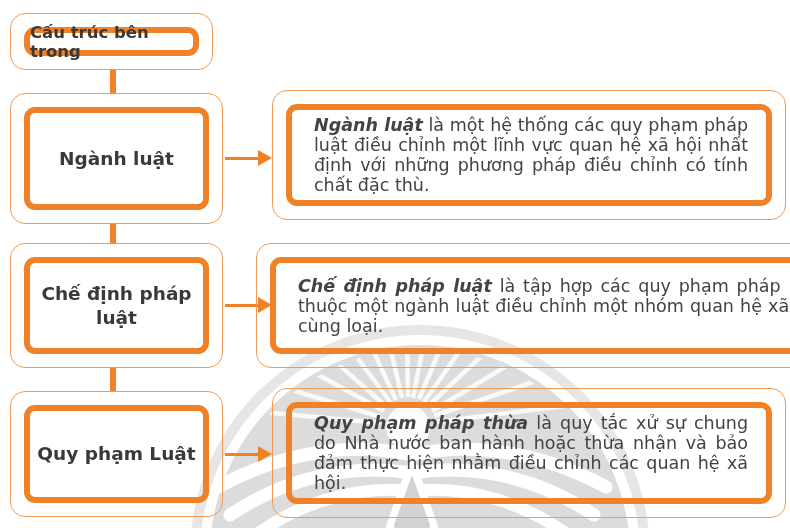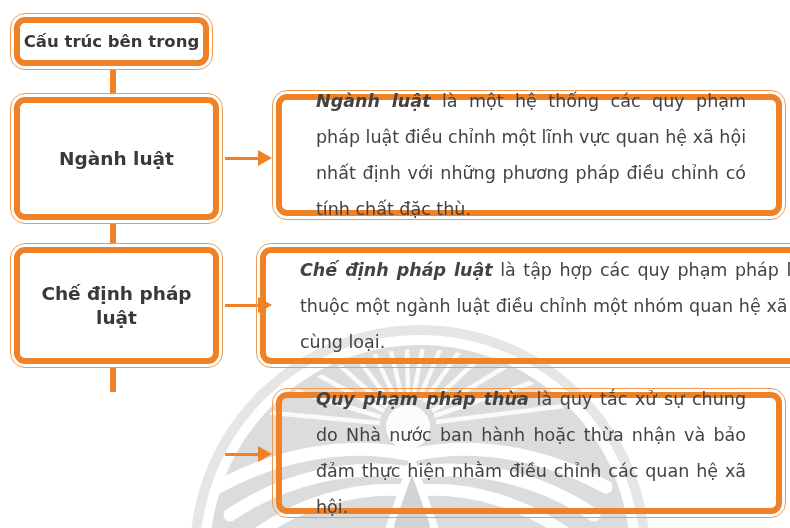--- a/index.html
+++ b/index.html
@@ -15,36 +15,36 @@
   #canvas{
     position:relative;width:790px;height:528px;background:#fff;overflow:hidden;
     font-family:"DejaVu Sans","Liberation Sans",sans-serif;
   }
   
   .watermark{position:absolute;left:190px;top:315px;width:460px;height:300px;z-index:0;}
   
   .box{
     position:absolute;z-index:2;
     border:1.5px solid var(--orange-thin);
-    border-radius:15px;padding:3px;background:transparent;
+    border-radius:15px;padding:13px;background:transparent;
   }
   .box-inner{
     height:100%;width:100%;
     border:6px solid var(--orange);
     border-radius:11px;background:transparent;
     display:flex;align-items:center;justify-content:center;
   }
   .node-label{
     font-weight:bold;color:var(--ink);font-size:18.5px;text-align:center;line-height:1.25;
     padding:0 6px;
   }
   .title-label{font-weight:bold;color:var(--ink);font-size:16.5px;}
   .box-inner.def{justify-content:flex-start;padding:4px 14px 4px 18px;}
   .def p{
-    margin:16px;text-align:justify;font-size:17.5px;line-height:36px;color:var(--body-ink);
+    margin:4px;text-align:justify;font-size:17.5px;line-height:20px;color:var(--body-ink);
   }
   .def .lead{font-weight:bold;font-style:italic;}
   
   .title-box{left:10px;top:13px;width:203px;height:57px;}
   .lbox1{left:10px;top:93px;width:213px;height:131px;}
   .lbox2{left:10px;top:243px;width:213px;height:125px;}
   .lbox3{left:10px;top:391px;width:213px;height:126px;}
   .rbox1{left:272px;top:90px;width:514px;height:130px;}
   .rbox2{left:256px;top:243px;width:604px;height:125px;}
   .rbox3{left:272px;top:388px;width:514px;height:130px;}
@@ -139,19 +139,24 @@
     <div class="box-inner">
       <span class="node-label">Chế định pháp luật</span>
     </div>
   </div>
   <div class="box rbox2">
     <div class="box-inner def">
       <p><span class="lead">Chế định pháp luật</span><span> là tập hợp các quy phạm pháp luật thuộc một ngành luật điều chỉnh một nhóm quan hệ xã hội cùng loại.</span></p>
     </div>
   </div>
 
+  <div class="box lbox3">
+    <div class="box-inner">
+      <span class="node-label">Quy phạm Luật</span>
+    </div>
+  </div>
   <div class="box rbox3">
     <div class="box-inner def">
       <p><span class="lead">Quy phạm pháp thừa</span><span> là quy tắc xử sự chung do Nhà nước ban hành hoặc thừa nhận và bảo đảm thực hiện nhằm điều chỉnh các quan hệ xã hội.</span></p>
     </div>
   </div>
 
 </div>
 
 </body></html>

